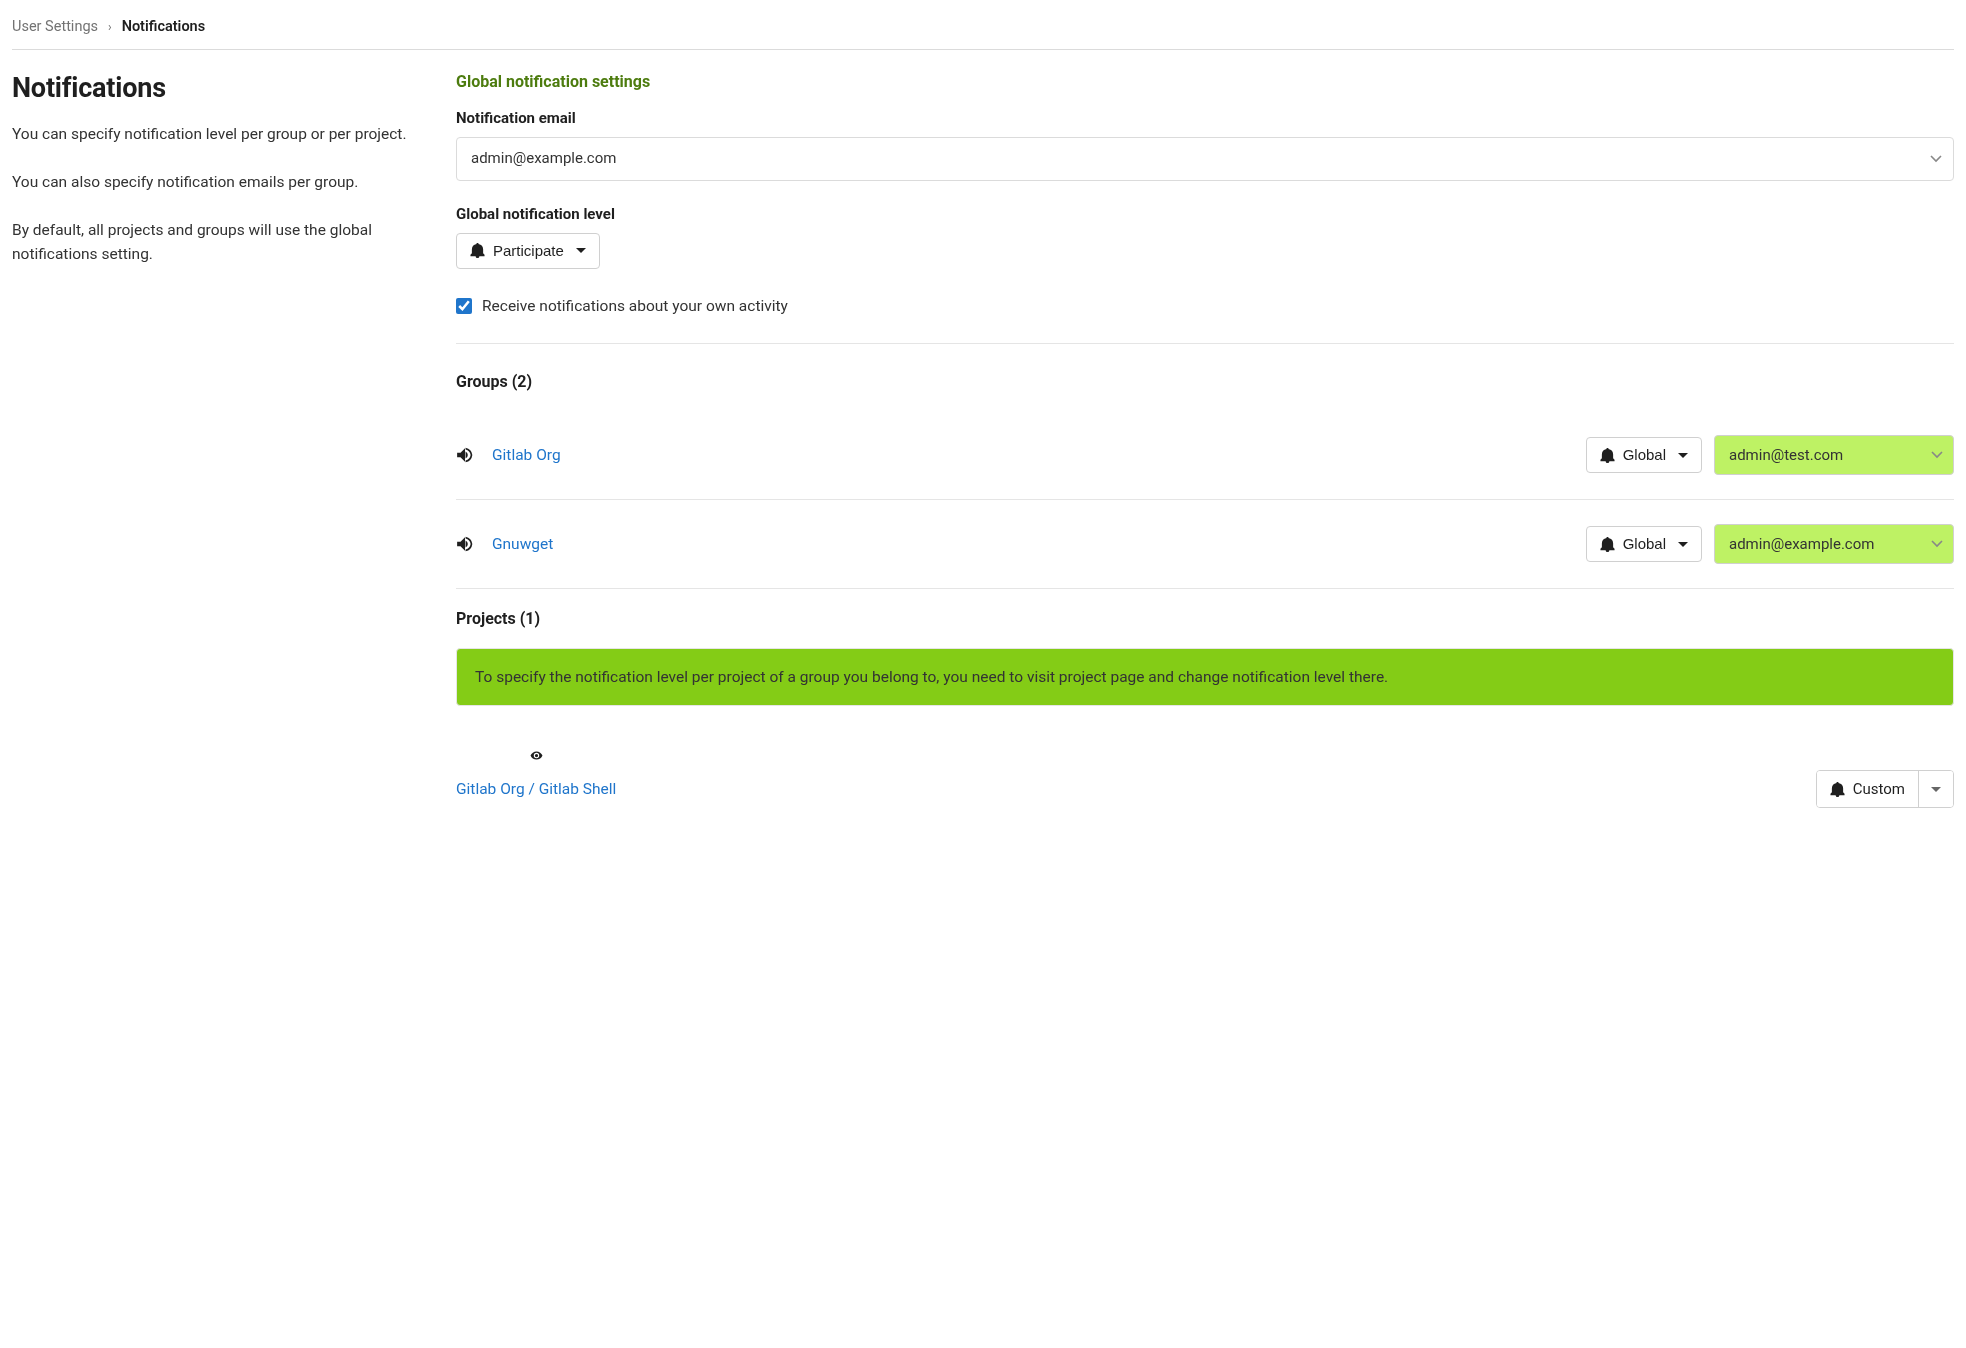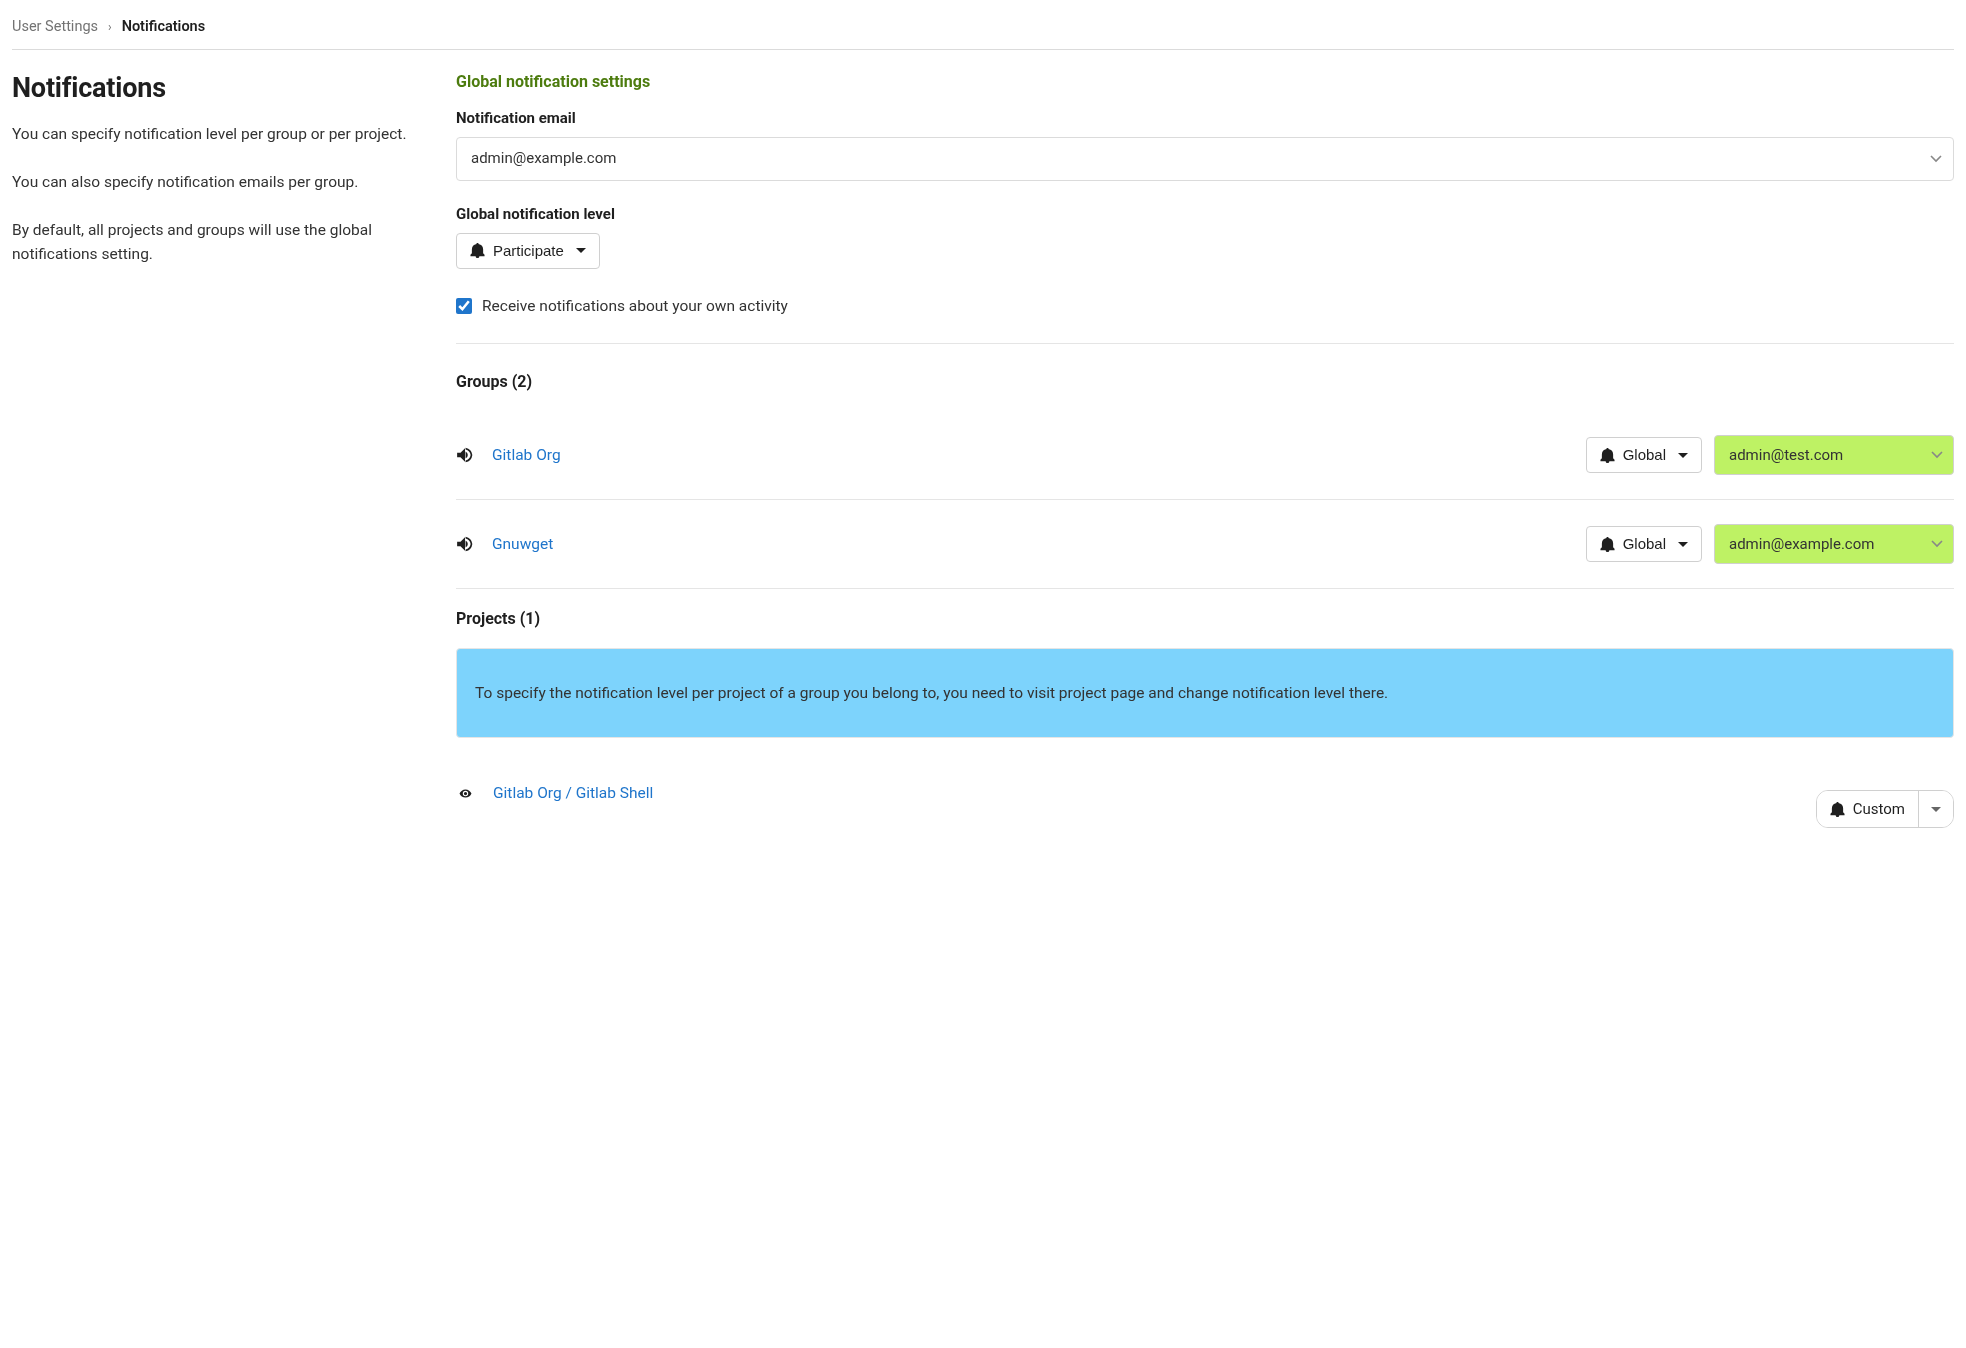--- a/index.html
+++ b/index.html
@@ -184,45 +184,46 @@
       justify-content: space-between;
     }
     .email-dropdown .chev {
       position: absolute;
       right: 10px;
       top: 50%;
       transform: translateY(-50%);
       color: #888;
     }
     .info-box {
-      background: #7dd3fc;
+      background: #84cc16;
       border: 1px solid #e5e5e5;
       border-radius: 4px;
-      padding: 32px 18px;
+      padding: 16px 18px;
       font-size: 15.5px;
       line-height: 1.55;
       color: #333;
-      margin-bottom: 20px;
+      margin-bottom: 32px;
       margin-top: 4px;
     }
     .project-row {
       display: flex;
       align-items: center;
       justify-content: space-between;
       gap: 14px;
     }
     .project-row .left {
       display: flex;
       align-items: center;
       gap: 18px;
+      flex-direction: column;
     }
     .split-dropdown {
       display: inline-flex;
       border: 1px solid #d0d0d0;
-      border-radius: 12px;
+      border-radius: 4px;
       overflow: hidden;
       margin-top: 32px;
     }
     .split-dropdown .main {
       display: inline-flex;
       align-items: center;
       gap: 8px;
       padding: 9px 13px;
       background: #fff;
       font-size: 15px;

